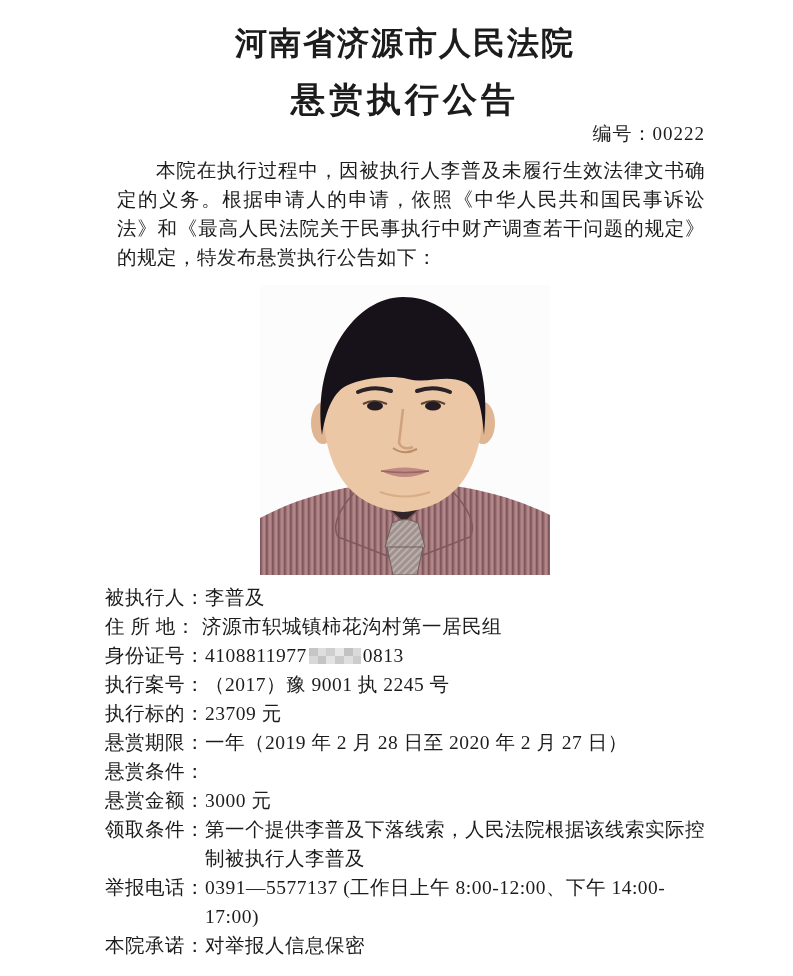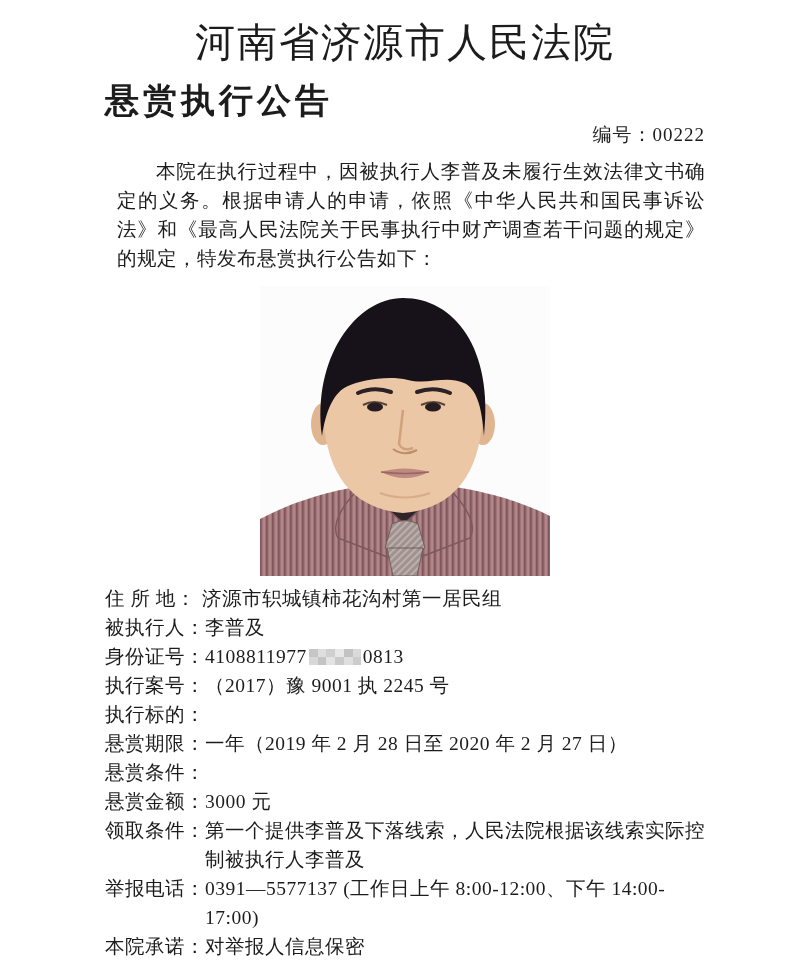--- a/index.html
+++ b/index.html
@@ -3,25 +3,25 @@
 <meta charset="utf-8">
 <style>
   html,body{margin:0;padding:0;background:#ffffff;}
   body{
     width:793px;height:976px;overflow:hidden;
     font-family:"Liberation Serif","DejaVu Serif",serif;
     color:#1c1c1c;
   }
   .page{padding:14px 88px 0 105px;}
   .court-title{
-    margin:6px 0 13px 0;text-align:center;
-    font-size:40px;line-height:46px;font-weight:normal;letter-spacing:2px;
+    margin:6px 0 0 0;text-align:center;
+    font-size:32px;line-height:46px;font-weight:bold;letter-spacing:2px;
   }
   .announce-title{
-    margin:0 0 0 0;
+    margin:12px 0 0 0;text-align:center;
     font-size:34px;line-height:44px;font-weight:bold;letter-spacing:4px;
   }
   .doc-number{
     text-align:right;
     font-size:19px;line-height:24px;letter-spacing:1px;
   }
   .intro{
     margin:10px 0 0 12px;
     font-size:19.5px;line-height:29px;
     text-align:justify;text-indent:2em;letter-spacing:0.5px;
@@ -105,43 +105,44 @@
       <path d="M121,186 Q144,179 169,186 Q145,198 121,186 Z" fill="#bd8a84"></path>
       <path d="M121,186 Q145,189 169,186" stroke="#9c655f" stroke-width="1.5" fill="none"></path>
 
       <path d="M120,207 Q145,216 170,207" stroke="#d7ac87" stroke-width="2" fill="none"></path>
     </svg>
   </div>
 
   <div class="fields">
 
     <div class="field-row">
-      <span class="field-label">住 所 地：</span>
-      <span class="field-value">济源市轵城镇柿花沟村第一居民组</span>
+      <span class="field-label">被执行人：</span>
+      <span class="field-value">李普及</span>
     </div>
 
     <div class="field-row">
-      <span class="field-label">被执行人：</span>
-      <span class="field-value">李普及</span>
+      <span class="field-label">住 所 地：</span>
+      <span class="field-value">济源市轵城镇柿花沟村第一居民组</span>
     </div>
 
     <div class="field-row">
       <span class="field-label">身份证号：</span>
       <span class="field-value">
         <span>4108811977</span><span class="mosaic"></span><span>0813</span>
       </span>
     </div>
 
     <div class="field-row">
       <span class="field-label">执行案号：</span>
       <span class="field-value">（2017）豫 9001 执 2245 号</span>
     </div>
 
     <div class="field-row">
       <span class="field-label">执行标的：</span>
+      <span class="field-value">23709 元</span>
     </div>
 
     <div class="field-row">
       <span class="field-label">悬赏期限：</span>
       <span class="field-value">一年（2019 年 2 月 28 日至 2020 年 2 月 27 日）</span>
     </div>
 
     <div class="field-row">
       <span class="field-label">悬赏条件：</span>
     </div>

